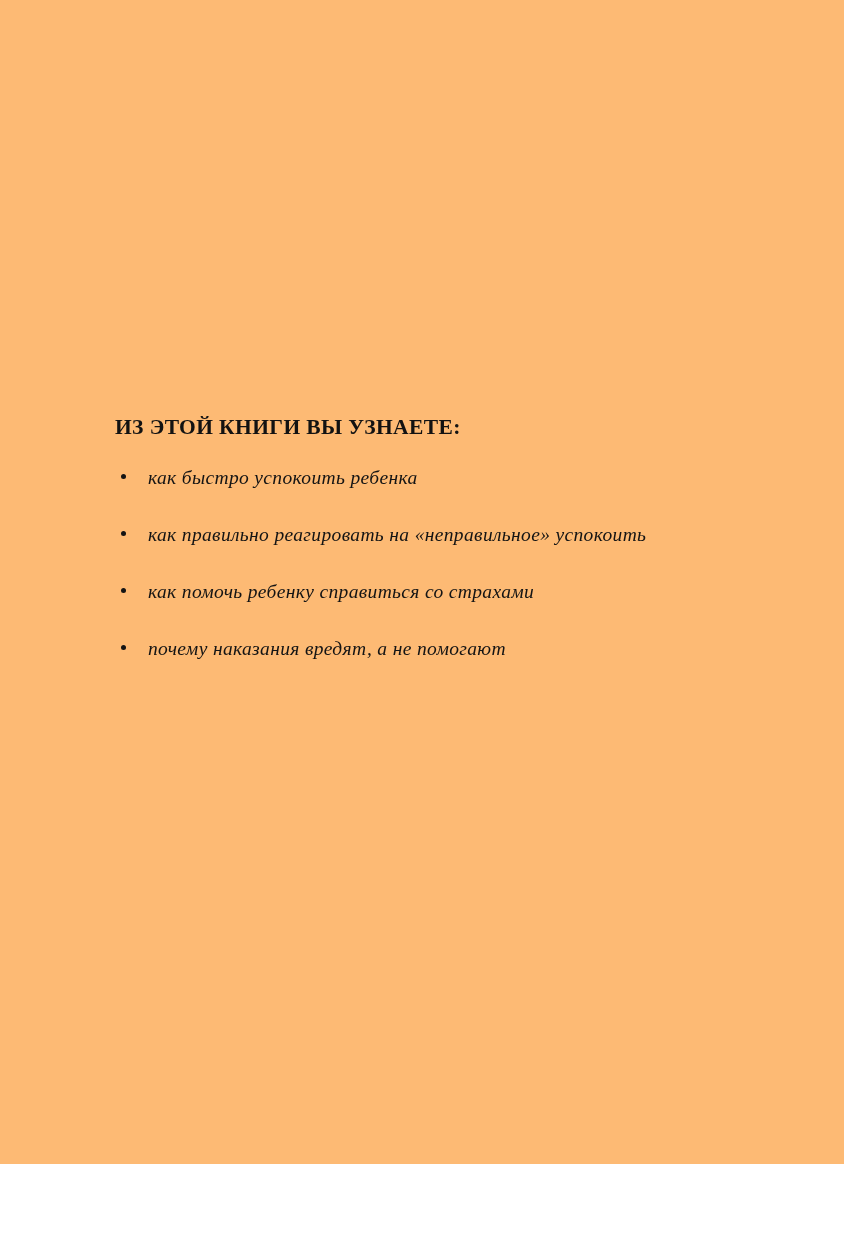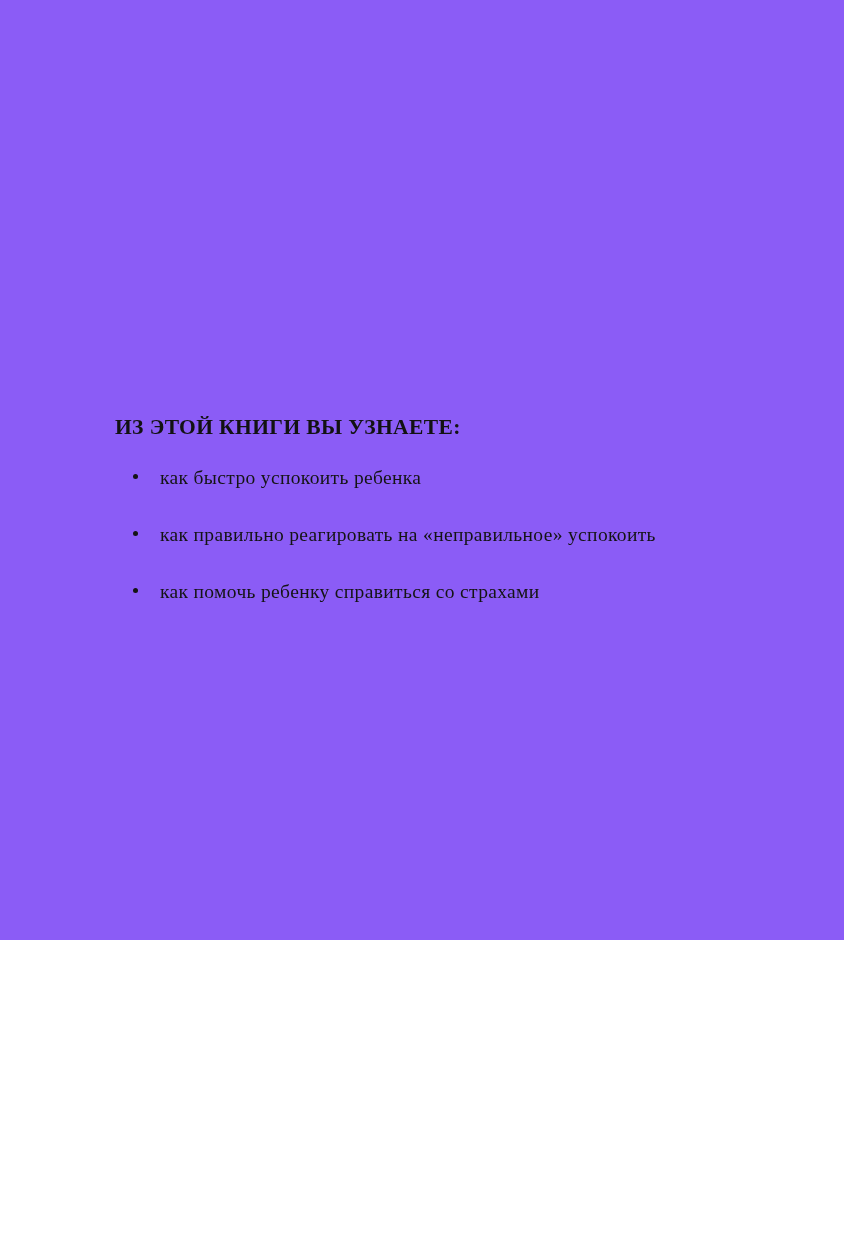--- a/index.html
+++ b/index.html
@@ -14,44 +14,45 @@
     font-family: "Liberation Serif", serif;
     color: #111111;
     overflow: hidden;
   }
 
   .page {
     position: absolute;
     left: 0;
     top: 0;
     width: 844px;
-    height: 940px;
-    background: #8b5cf6;
+    height: 1164px;
+    background: #fdba74;
   }
 
   .content-block {
     position: absolute;
     left: 115px;
     top: 415px;
     width: 580px;
   }
 
   .heading {
     font-family: "Liberation Serif", serif;
     font-size: 21.5px;
     letter-spacing: 0.4px;
     color: #121212;
     margin: 0 0 22px 0;
     white-space: nowrap;
   }
 
   .list {
     list-style: none;
-    margin: 12px;
+    margin: 0;
     padding: 0;
+    font-style: italic;
   }
 
   .list-item {
     position: relative;
     padding-left: 33px;
     margin-bottom: 26px;
     font-size: 19.5px;
     line-height: 31px;
     letter-spacing: 0.35px;
     color: #141414;
@@ -98,16 +99,20 @@
         <span class="bullet"></span>
         <span class="item-text">как правильно реагировать на «неправильное» успокоить</span>
       </li>
 
       <li class="list-item">
         <span class="bullet"></span>
         <span class="item-text">как помочь ребенку справиться со страхами</span>
       </li>
 
 
+      <li class="list-item">
+        <span class="bullet"></span>
+        <span class="item-text">почему наказания вредят, а не помогают</span>
+      </li>
 
     </ul>
   </div>
 </div>
 
 </body></html>

